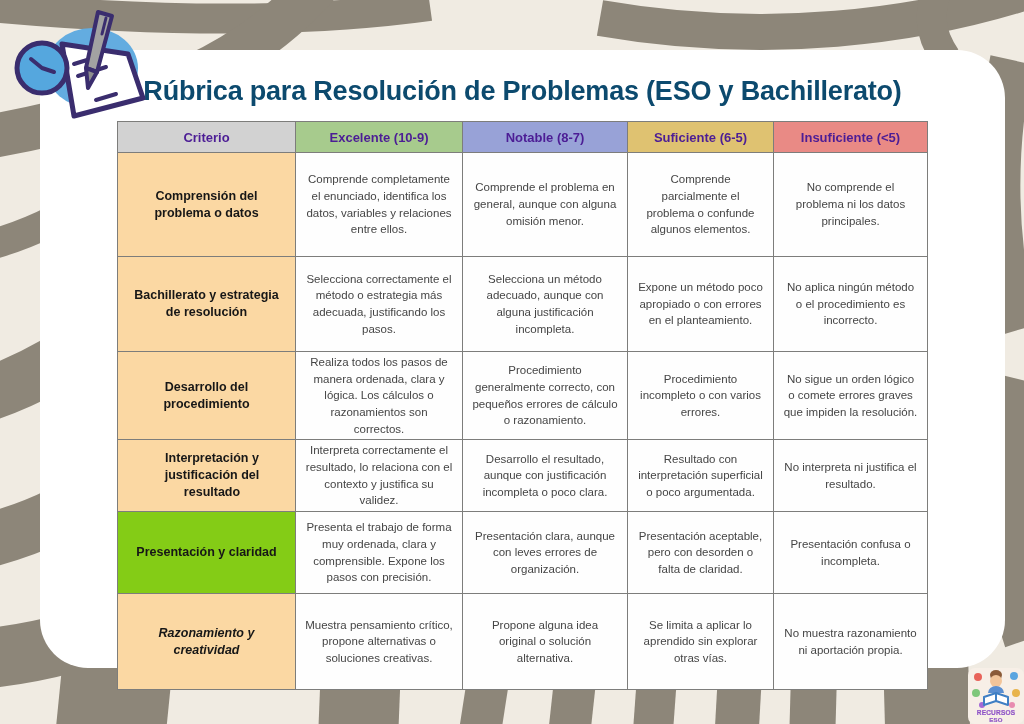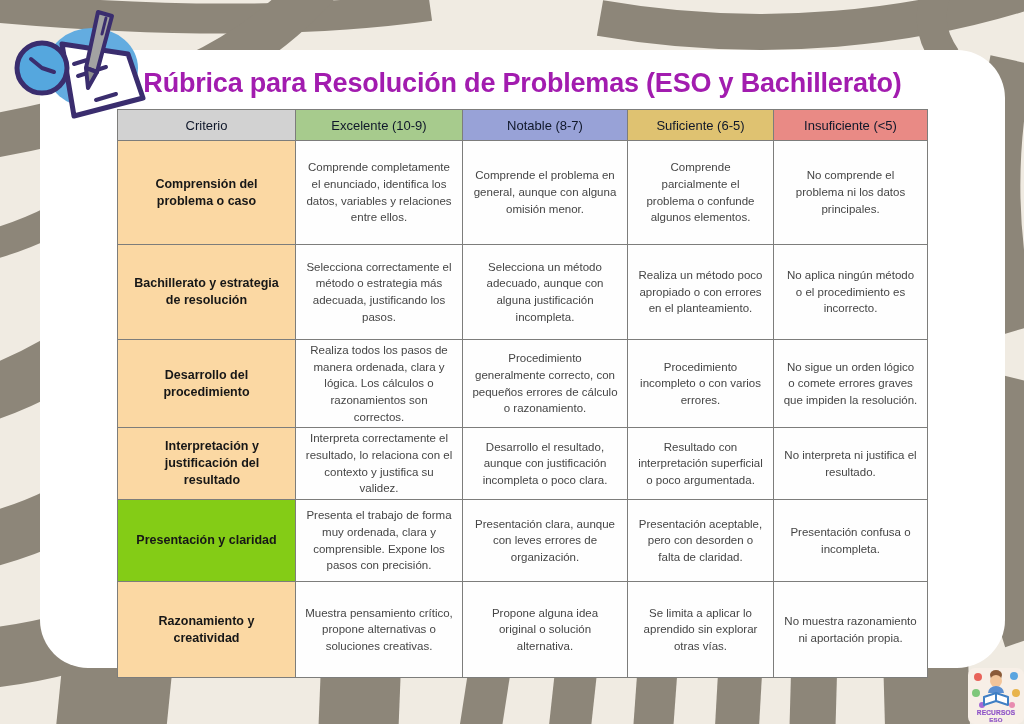--- a/index.html
+++ b/index.html
@@ -1,25 +1,25 @@
 <!DOCTYPE html>
 <html><head>
 <meta charset="utf-8">
 <style>
   html,body{margin:0;padding:0;width:1024px;height:724px;overflow:hidden;
     font-family:"Liberation Sans",sans-serif;background:#f0ebe2;position:relative;}
   .bg-svg{position:absolute;left:0;top:0;z-index:0;}
   .card{position:absolute;left:40px;top:50px;width:965px;height:618px;
     background:#ffffff;border-radius:48px;z-index:1;}
-  .title{margin:0;padding:18px 0 6px 0;text-align:center;
-    font-size:27px;font-weight:bold;color:#a21caf;letter-spacing:-0.2px;}
+  .title{margin:8px;padding:18px 0 6px 0;text-align:center;
+    font-size:27px;font-weight:bold;color:#0c4a6e;letter-spacing:-0.2px;}
   table.rubric{border-collapse:collapse;margin:4px auto 0 auto;width:810px;table-layout:fixed;}
   table.rubric th,table.rubric td{border:1px solid #7d7d7b;text-align:center;
     vertical-align:middle;padding:2px 9px;}
-  th.head{height:26px;font-size:13px;font-weight:normal;color:#0f172a;padding:2px 4px;}
+  th.head{height:26px;font-size:13px;font-weight:bold;color:#4c1d95;padding:2px 4px;}
   td.crit{font-size:12.5px;font-weight:bold;color:#171717;line-height:1.35;}
   td.cell{font-size:11.5px;color:#454545;line-height:1.45;background:#fefefe;}
   col.c0{width:178px}col.c1{width:167px}col.c2{width:165px}col.c3{width:146px}col.c4{width:154px}
   tr.r1{height:104px}tr.r2{height:95px}tr.r3{height:82px}tr.r4{height:67px}
   tr.r5{height:82px}tr.r6{height:96px}
   .notepad{position:absolute;left:12px;top:4px;z-index:2;}
   .logo{position:absolute;right:0;bottom:0;width:56px;height:56px;background:#f7efe7;
     border-radius:7px;z-index:3;display:flex;flex-direction:column;align-items:center;
     justify-content:flex-end;overflow:hidden;}
   .logo svg{position:absolute;top:1px;left:0;}
@@ -70,31 +70,31 @@
       <tr>
         <th class="head" style="background-color: rgb(210, 210, 210);">Criterio</th>
         <th class="head" style="background-color: rgb(167, 203, 141);">Excelente (10-9)</th>
         <th class="head" style="background-color: rgb(152, 162, 215);">Notable (8-7)</th>
         <th class="head" style="background-color: rgb(223, 194, 113);">Suficiente (6-5)</th>
         <th class="head" style="background-color: rgb(233, 138, 133);">Insuficiente (&lt;5)</th>
       </tr>
     </thead>
     <tbody>
       <tr class="r1">
-        <td class="crit" style="background-color: rgb(251, 216, 163);">Comprensión del problema o caso</td>
+        <td class="crit" style="background-color: rgb(251, 216, 163);">Comprensión del problema o datos</td>
         <td class="cell">Comprende completamente el enunciado, identifica los datos, variables y relaciones entre ellos.</td>
         <td class="cell">Comprende el problema en general, aunque con alguna omisión menor.</td>
         <td class="cell">Comprende parcialmente el problema o confunde algunos elementos.</td>
         <td class="cell">No comprende el problema ni los datos principales.</td>
       </tr>
       <tr class="r2">
         <td class="crit" style="background-color: rgb(251, 216, 163);">Bachillerato y estrategia de resolución</td>
         <td class="cell">Selecciona correctamente el método o estrategia más adecuada, justificando los pasos.</td>
         <td class="cell">Selecciona un método adecuado, aunque con alguna justificación incompleta.</td>
-        <td class="cell">Realiza un método poco apropiado o con errores en el planteamiento.</td>
+        <td class="cell">Expone un método poco apropiado o con errores en el planteamiento.</td>
         <td class="cell">No aplica ningún método o el procedimiento es incorrecto.</td>
       </tr>
       <tr class="r3">
         <td class="crit" style="background-color: rgb(251, 216, 163);">Desarrollo del procedimiento</td>
         <td class="cell">Realiza todos los pasos de manera ordenada, clara y lógica. Los cálculos o razonamientos son correctos.</td>
         <td class="cell">Procedimiento generalmente correcto, con pequeños errores de cálculo o razonamiento.</td>
         <td class="cell">Procedimiento incompleto o con varios errores.</td>
         <td class="cell">No sigue un orden lógico o comete errores graves que impiden la resolución.</td>
       </tr>
       <tr class="r4">
@@ -105,21 +105,21 @@
         <td class="cell">No interpreta ni justifica el resultado.</td>
       </tr>
       <tr class="r5">
         <td class="crit" style="background-color: #84cc16;">Presentación y claridad</td>
         <td class="cell">Presenta el trabajo de forma muy ordenada, clara y comprensible. Expone los pasos con precisión.</td>
         <td class="cell">Presentación clara, aunque con leves errores de organización.</td>
         <td class="cell">Presentación aceptable, pero con desorden o falta de claridad.</td>
         <td class="cell">Presentación confusa o incompleta.</td>
       </tr>
       <tr class="r6">
-        <td class="crit" style="background-color: rgb(251, 216, 163);">Razonamiento y creatividad</td>
+        <td class="crit" style="background-color: rgb(251, 216, 163); font-style: italic;">Razonamiento y creatividad</td>
         <td class="cell">Muestra pensamiento crítico, propone alternativas o soluciones creativas.</td>
         <td class="cell">Propone alguna idea original o solución alternativa.</td>
         <td class="cell">Se limita a aplicar lo aprendido sin explorar otras vías.</td>
         <td class="cell">No muestra razonamiento ni aportación propia.</td>
       </tr>
     </tbody>
   </table>
 </div>
 
 <svg class="notepad" width="136" height="118" viewBox="0 0 136 118">

